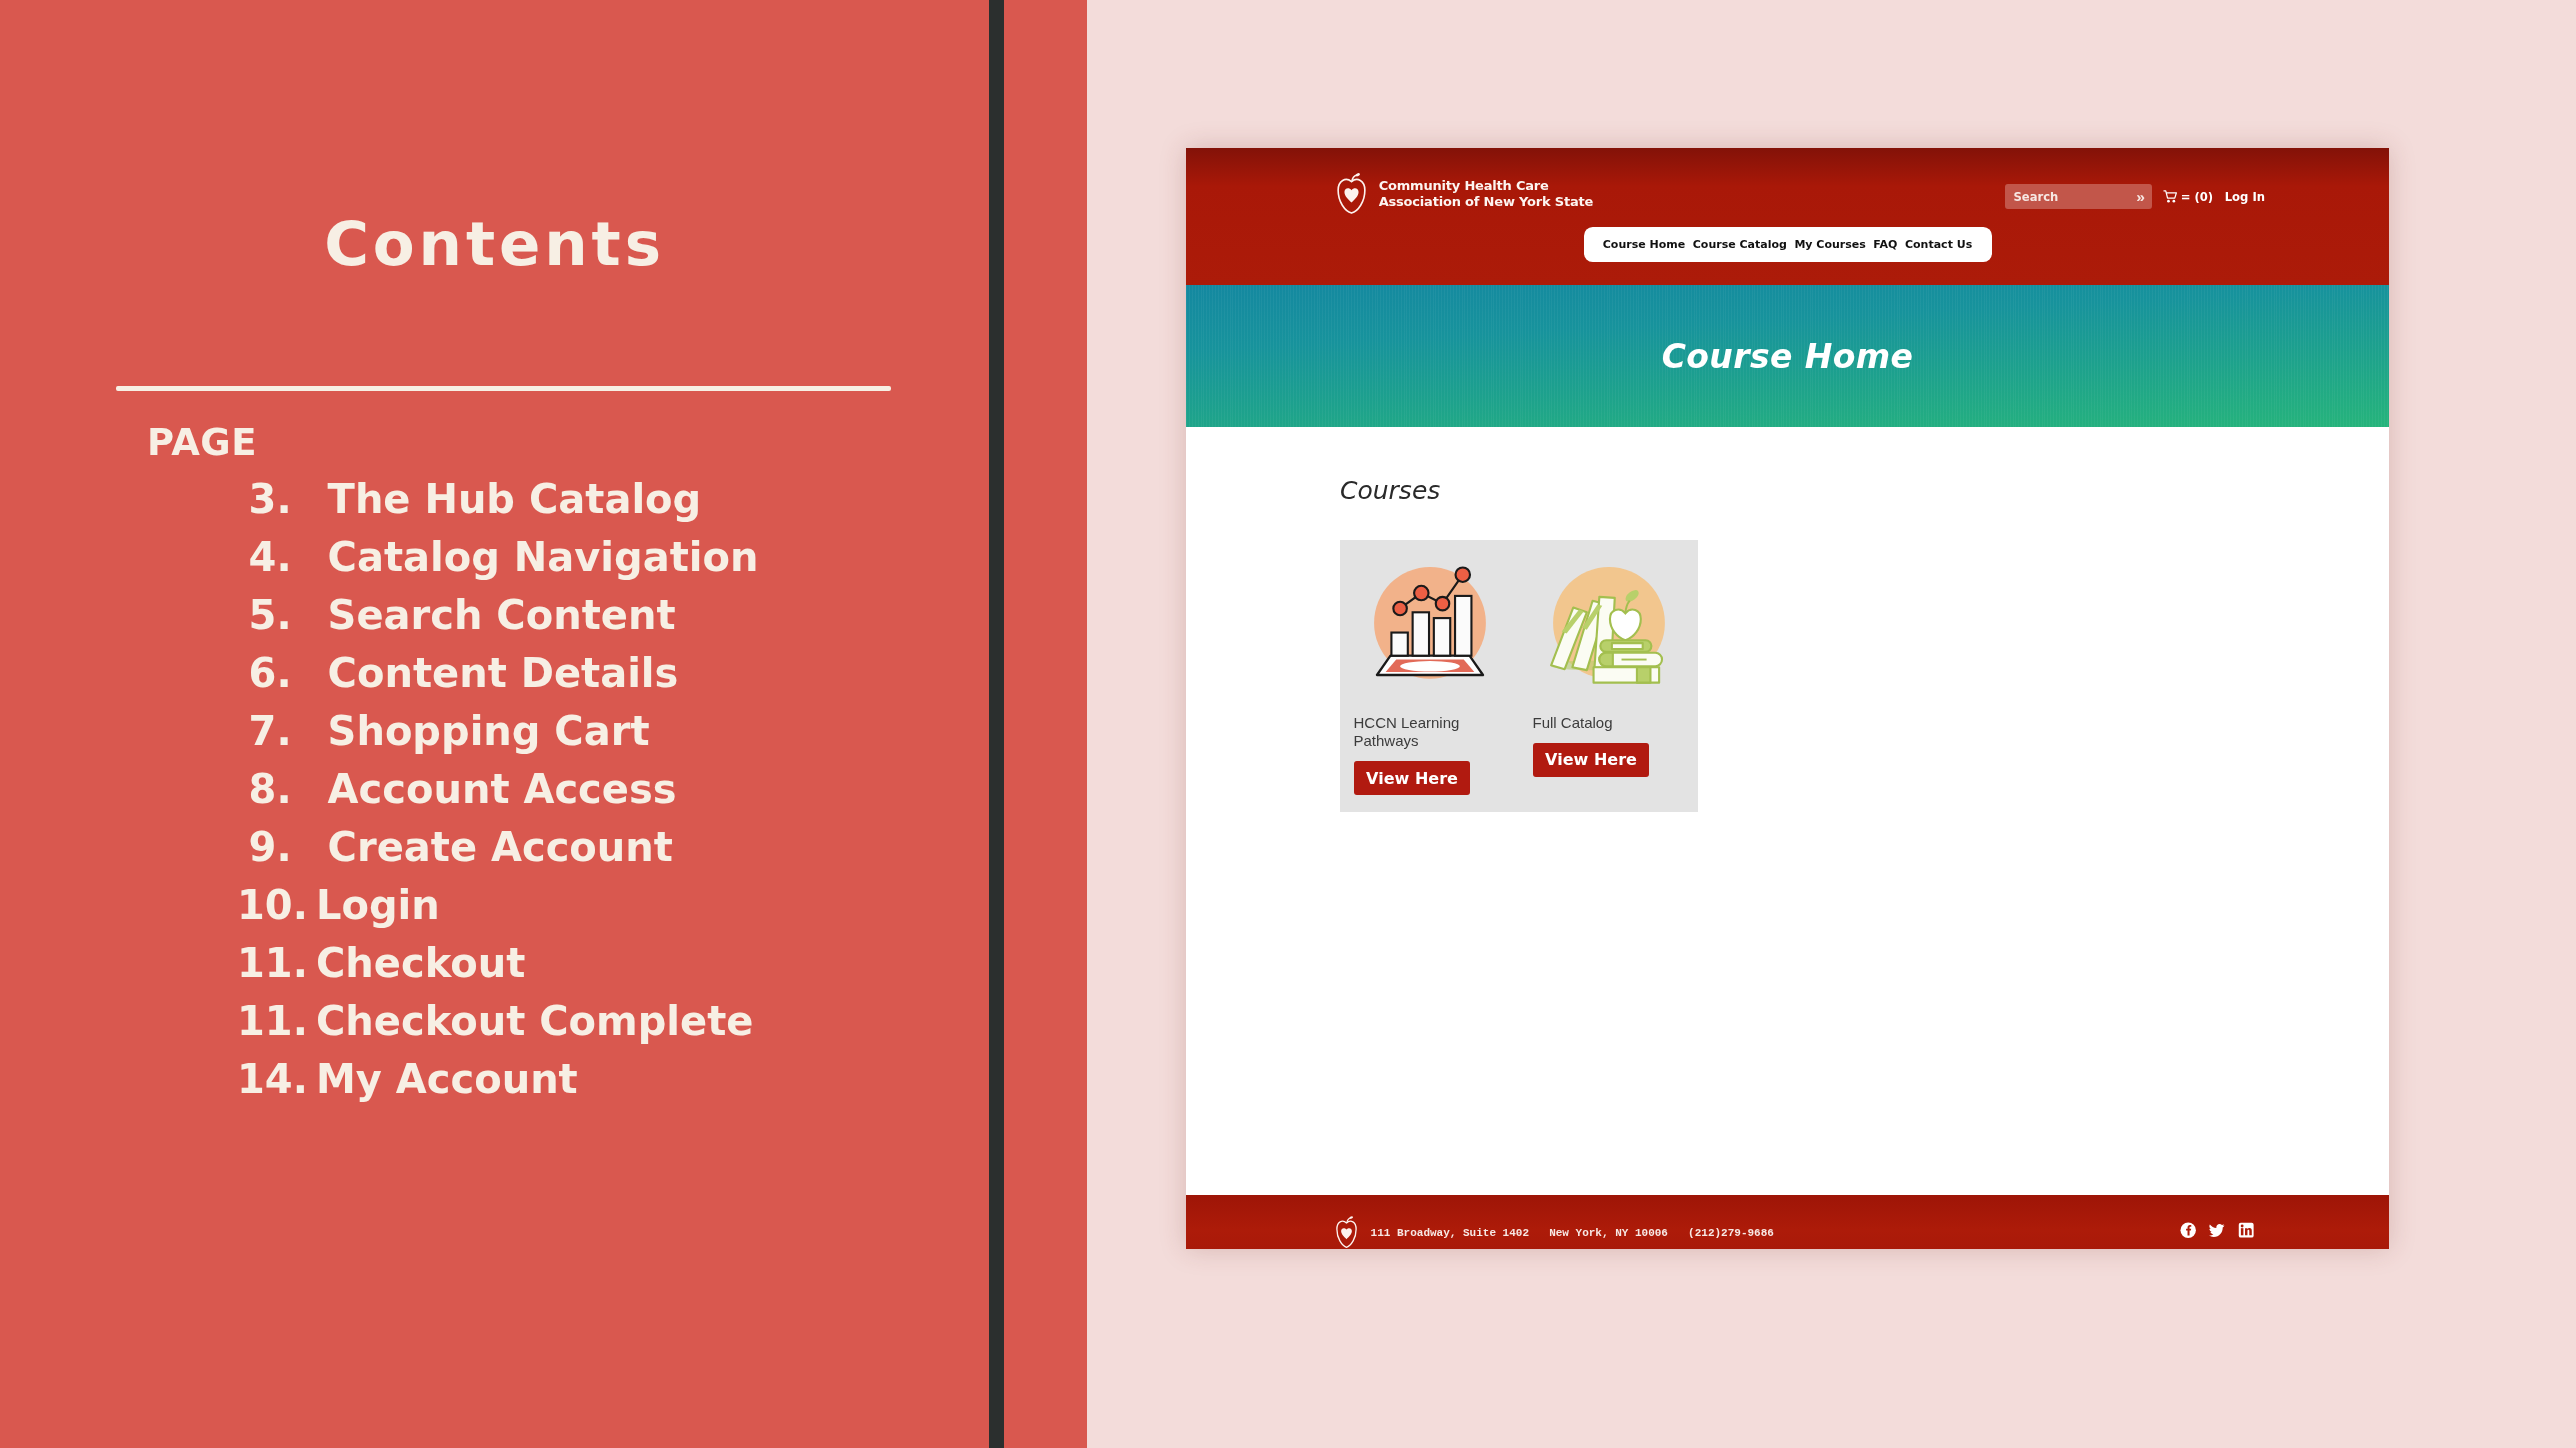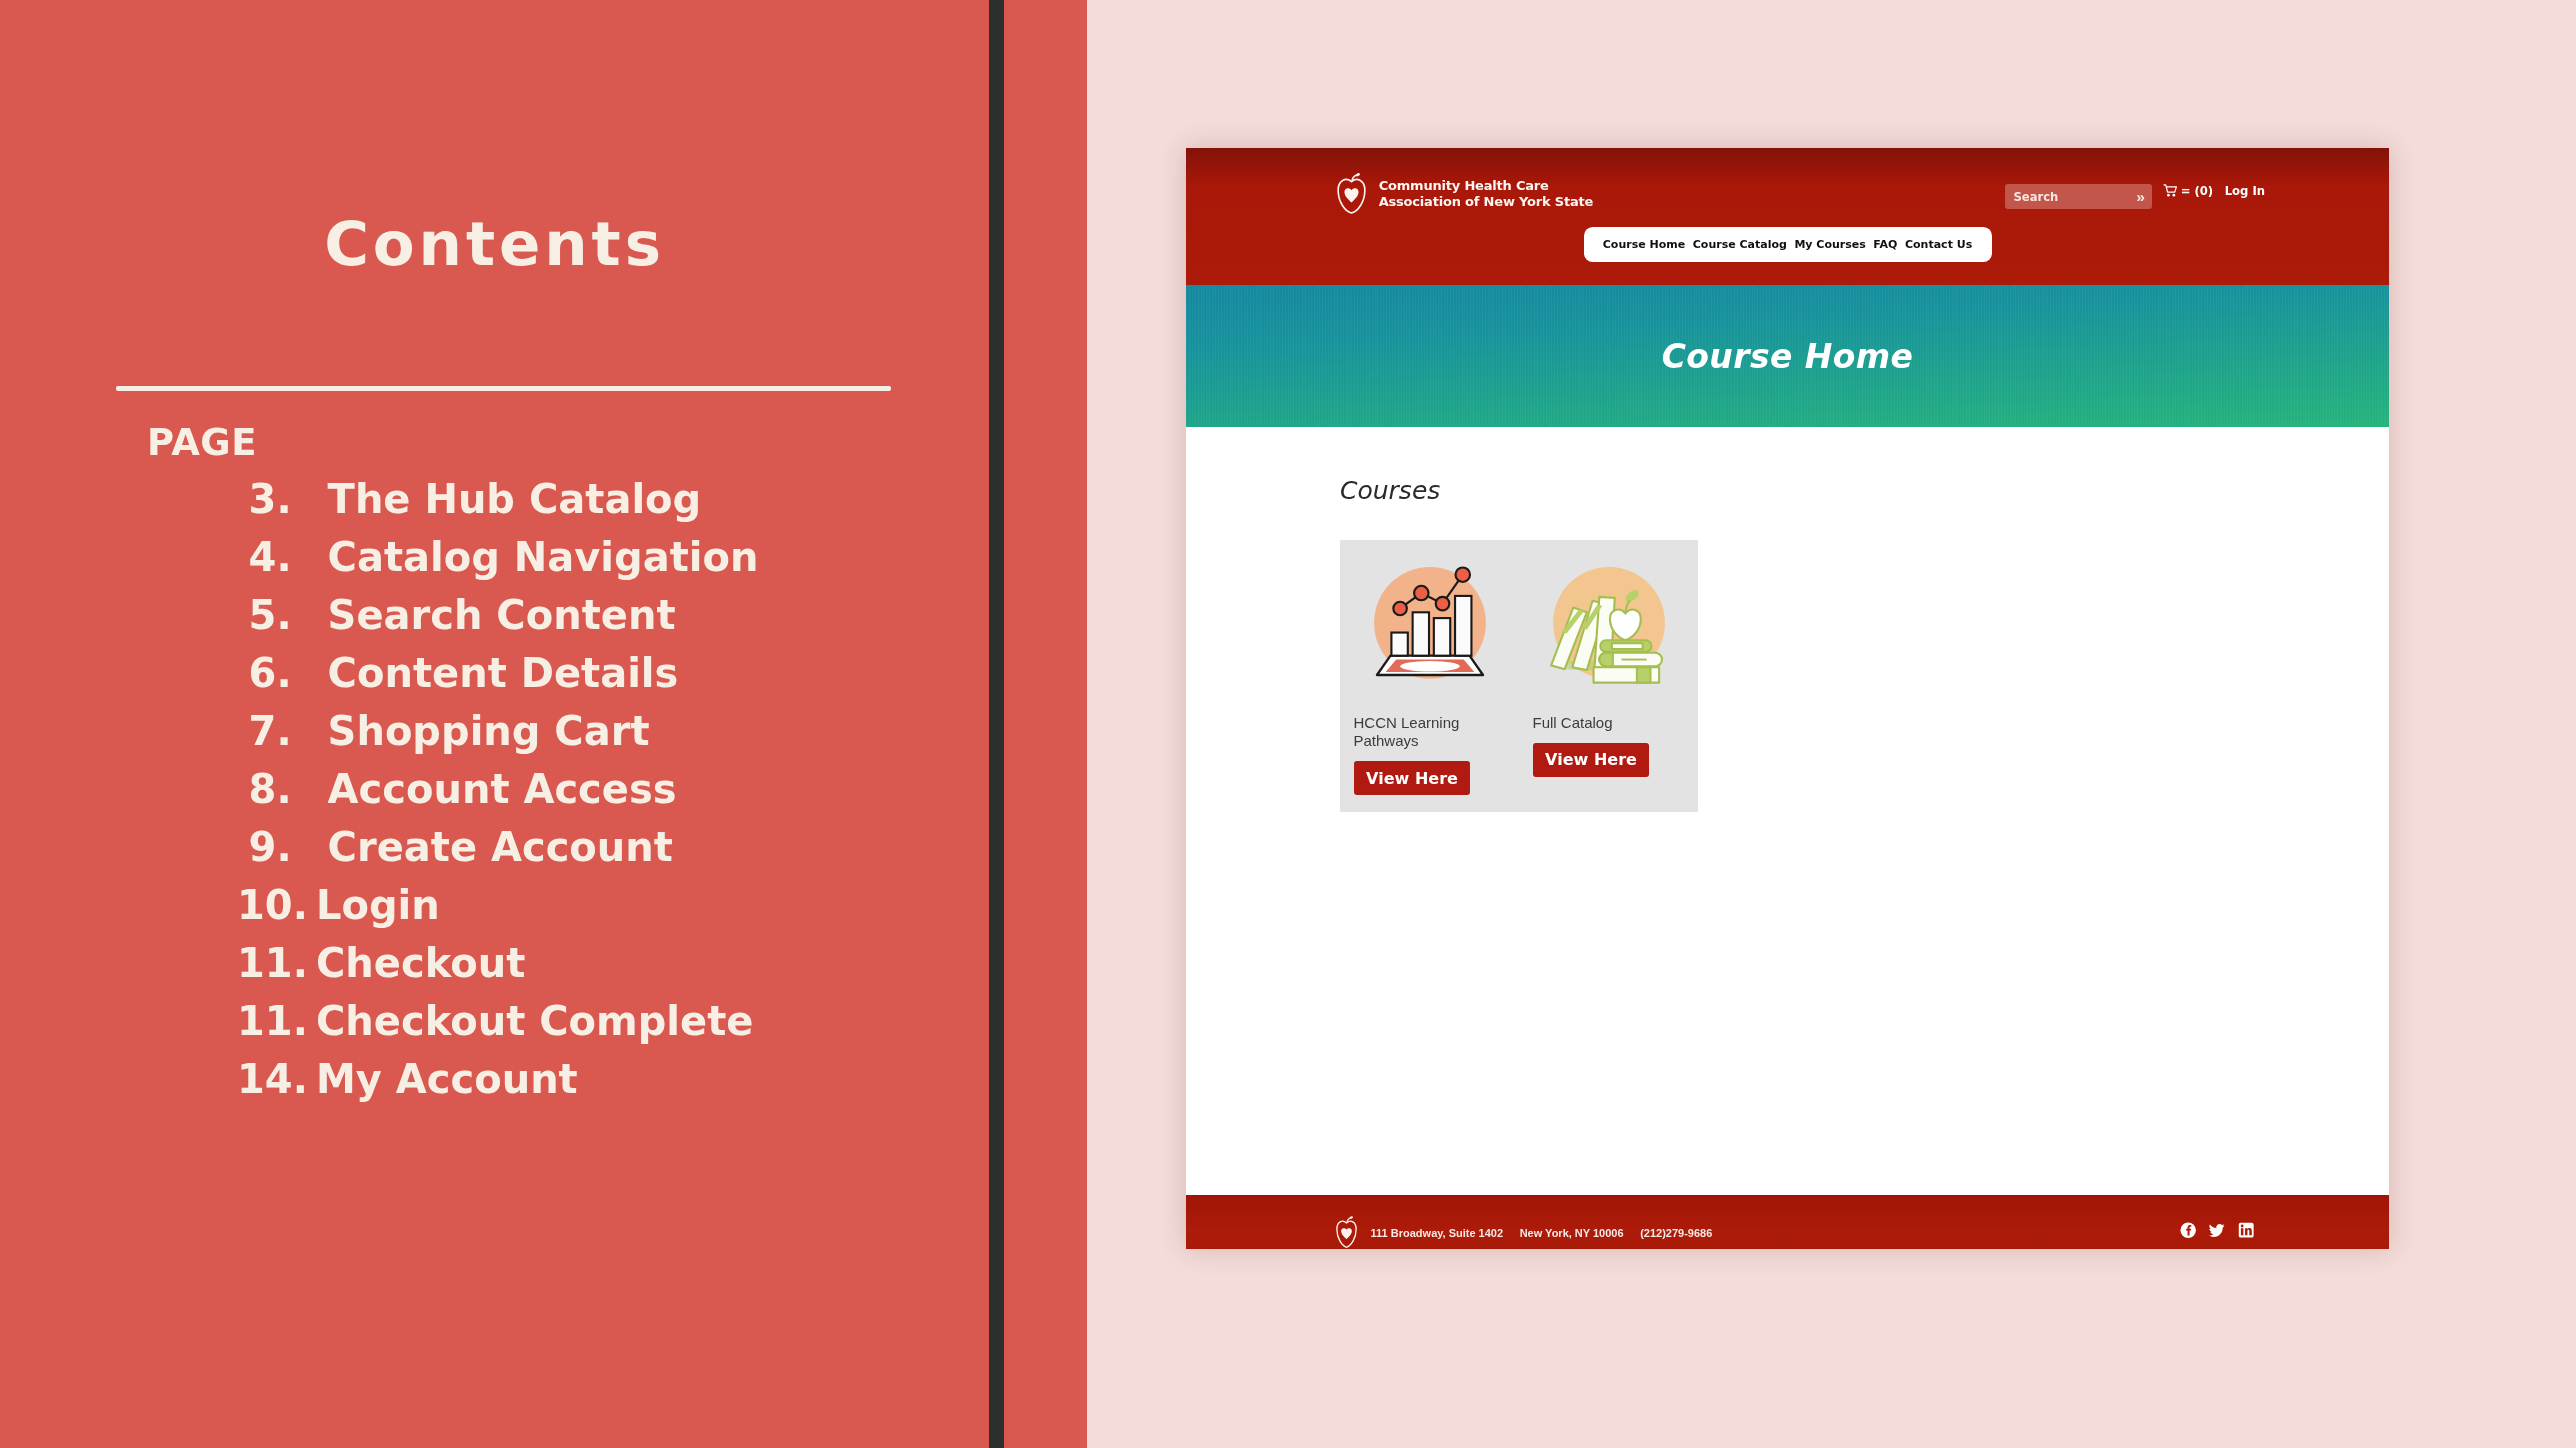--- a/index.html
+++ b/index.html
@@ -128,21 +128,21 @@
     font-weight: bold;
     font-family: "DejaVu Sans", sans-serif;
     letter-spacing: -0.2px;
   }
 
   .header-right {
     position: absolute;
     right: 124px;
     top: 36px;
     display: flex;
-    align-items: flex-start;
+    align-items: center;
     gap: 11.6px;
   }
   .search-box {
     position: relative;
     width: 147px;
     height: 25px;
     background: #c2564a;
     border-radius: 2.9px;
     display: flex;
     align-items: center;
@@ -296,21 +296,21 @@
     top: 21px;
     display: flex;
     align-items: center;
     gap: 11.6px;
   }
   .footer-mark { width: 25px; height: 33px; display: block; }
   .footer-text {
     color: #f7e9e5;
     font-size: 11px;
     font-weight: bold;
-    font-family: Liberation Sans, sans-serif;
+    font-family: Liberation Mono, monospace;
     white-space: nowrap;
   }
   .footer-text span { margin-right: 13.5px; }
   .footer-social {
     position: absolute;
     right: 135px;
     top: 27px;
     display: flex;
     gap: 12.6px;
     align-items: center;

